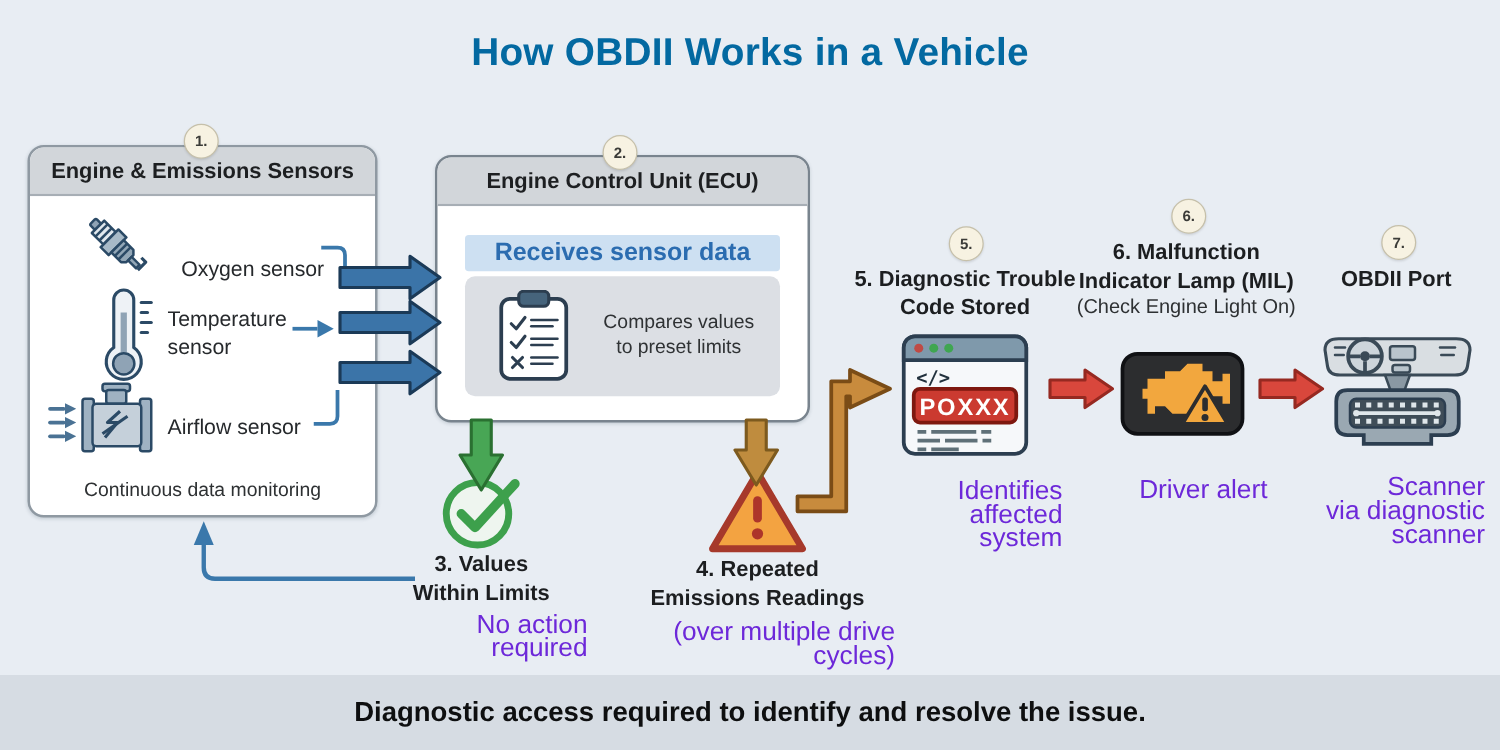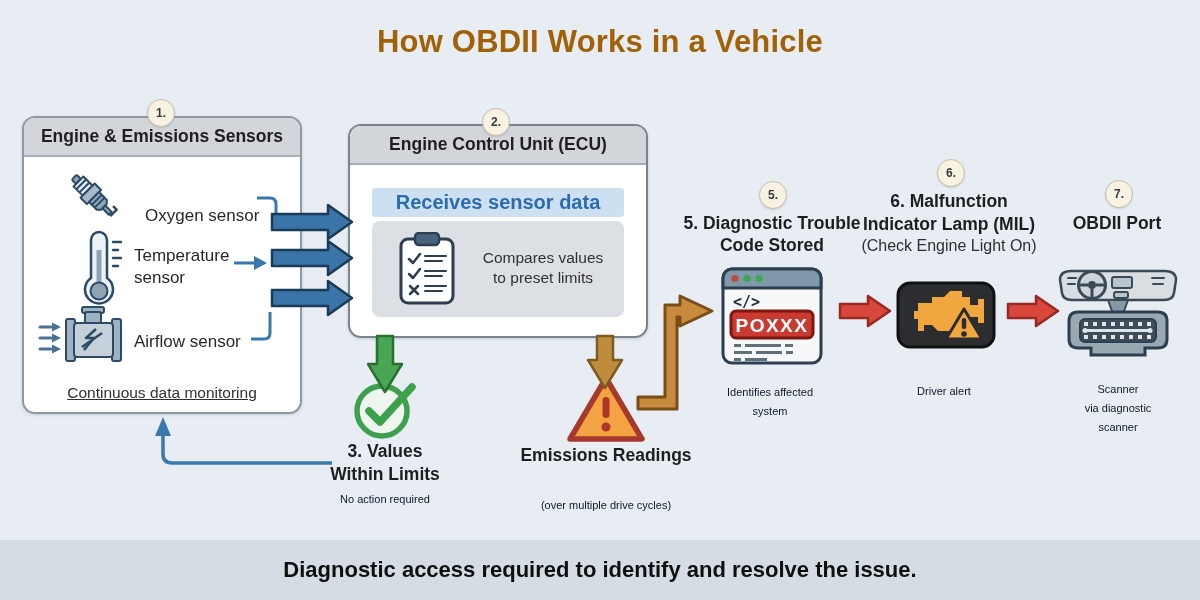--- a/index.html
+++ b/index.html
@@ -4,21 +4,21 @@
 <style>
   html,body{margin:0;padding:0;}
   .canvas{
     position:relative;width:1200px;height:600px;overflow:hidden;
     background:#e8edf3;
     font-family:"Liberation Sans","DejaVu Sans",sans-serif;
     color:#1a1c1e;
   }
   .abs{position:absolute;}
   
-  .title{left:0;right:0;top:24px;text-align:center;font-size:31px;font-weight:bold;color:#a16207;letter-spacing:.2px;}
+  .title{left:0;right:0;top:24px;text-align:center;font-size:31px;font-weight:bold;color:#0369a1;letter-spacing:.2px;}
   
   .panelbox{background:#ffffff;border:2px solid #8f99a2;border-radius:13px;box-shadow:0 1px 3px rgba(40,60,80,.18);}
   .box1{left:22px;top:116px;width:276px;height:294px;}
   .box2{left:348px;top:124px;width:296px;height:210px;border-color:#79848e;}
   .box-header{position:absolute;left:0;right:0;top:0;height:37px;background:#d2d6da;
     border-bottom:2px solid #a7aeb5;border-radius:11px 11px 0 0;
     display:flex;align-items:center;justify-content:center;
     font-weight:bold;font-size:17.5px;color:#1d1f21;}
   .badge{position:absolute;width:26px;height:26px;border-radius:50%;
     background:#f7f2e2;border:1.5px solid #c6c0aa;box-shadow:0 1px 2px rgba(0,0,0,.12);
@@ -30,31 +30,31 @@
   .badge6{left:937px;top:159px;}
   .badge7{left:1105px;top:180px;}
   
   .sensor-label{font-size:17px;color:#26292c;line-height:22px;}
   .lab-oxygen{left:110px;top:87px;margin-left:11px;}
   .lab-temp{left:110px;top:127px;width:118px;}
   .lab-air{left:110px;top:213px;}
   .icon-spark{left:30px;top:52px;}
   .icon-thermo{left:50px;top:112px;}
   .icon-air{left:12px;top:187px;}
-  .box1-caption{left:0;width:276px;top:266px;text-align:center;font-size:15.5px;color:#2e3133;text-decoration:underline;}
+  .box1-caption{left:0;width:276px;top:266px;text-align:center;font-size:15.5px;color:#2e3133;}
   
   .ecu-banner{left:22px;top:62px;width:252px;height:29px;background:#cde0f2;border-radius:3px;
     display:flex;align-items:center;justify-content:center;
     font-weight:bold;font-size:20px;color:#2b6cb0;}
   .ecu-panel{left:22px;top:95px;width:252px;height:96px;background:#dcdfe4;border-radius:8px;}
   .icon-clipboard{left:26px;top:11px;}
   .ecu-body-text{left:96px;top:27px;width:150px;text-align:center;font-size:15.5px;line-height:20px;color:#2f3234;}
   
   .step-title{font-weight:bold;font-size:17.5px;line-height:23px;text-align:center;color:#1c1e20;}
-  .step-caption{font-size:11px;line-height:19px;text-align:center;color:#0f172a;}
+  .step-caption{font-size:21px;line-height:19px;text-align:right;color:#6d28d9;}
   .t3{left:300px;top:440px;width:170px;}
   .c3{left:300px;top:490px;width:170px;}
   .t4{left:510px;top:444px;width:192px;}
   .c4{left:496px;top:496px;width:220px;}
   .t5{left:672px;top:212px;width:200px;line-height:22px;}
   .c5{left:690px;top:383px;width:160px;}
   .t6{left:849px;top:190px;width:200px;}
   .n6{left:849px;top:237px;width:200px;text-align:center;font-size:16px;color:#2e3133;}
   .c6{left:874px;top:382px;width:140px;}
   .t7{left:1037px;top:212px;width:160px;line-height:22px;}
@@ -206,20 +206,21 @@
     <div>Within Limits</div>
   </div>
   <div class="abs step-caption c3">No action required</div>
 
   <svg class="abs icon-warn" width="82" height="74" viewBox="0 0 82 74">
     <path d="M41,6 L77,67 H5 Z" fill="#f3a341" stroke="#a6392b" stroke-width="5.5" stroke-linejoin="round"></path>
     <rect x="37.5" y="25" width="7" height="21" rx="3.5" fill="#ad352a"></rect>
     <circle cx="41" cy="55" r="4.5" fill="#ad352a"></circle>
   </svg>
   <div class="abs step-title t4">
+    <div>4. Repeated</div>
     <div>Emissions Readings</div>
   </div>
   <div class="abs step-caption c4">(over multiple drive cycles)</div>
 
   <div class="abs step-title t5">
     <div>5. Diagnostic Trouble</div>
     <div>Code Stored</div>
   </div>
   <svg class="abs icon-dtc" width="104" height="100" viewBox="0 0 104 100">
     <rect x="3" y="3" width="98" height="94" rx="9" fill="#f6f8fa" stroke="#2c3e50" stroke-width="3"></rect>

